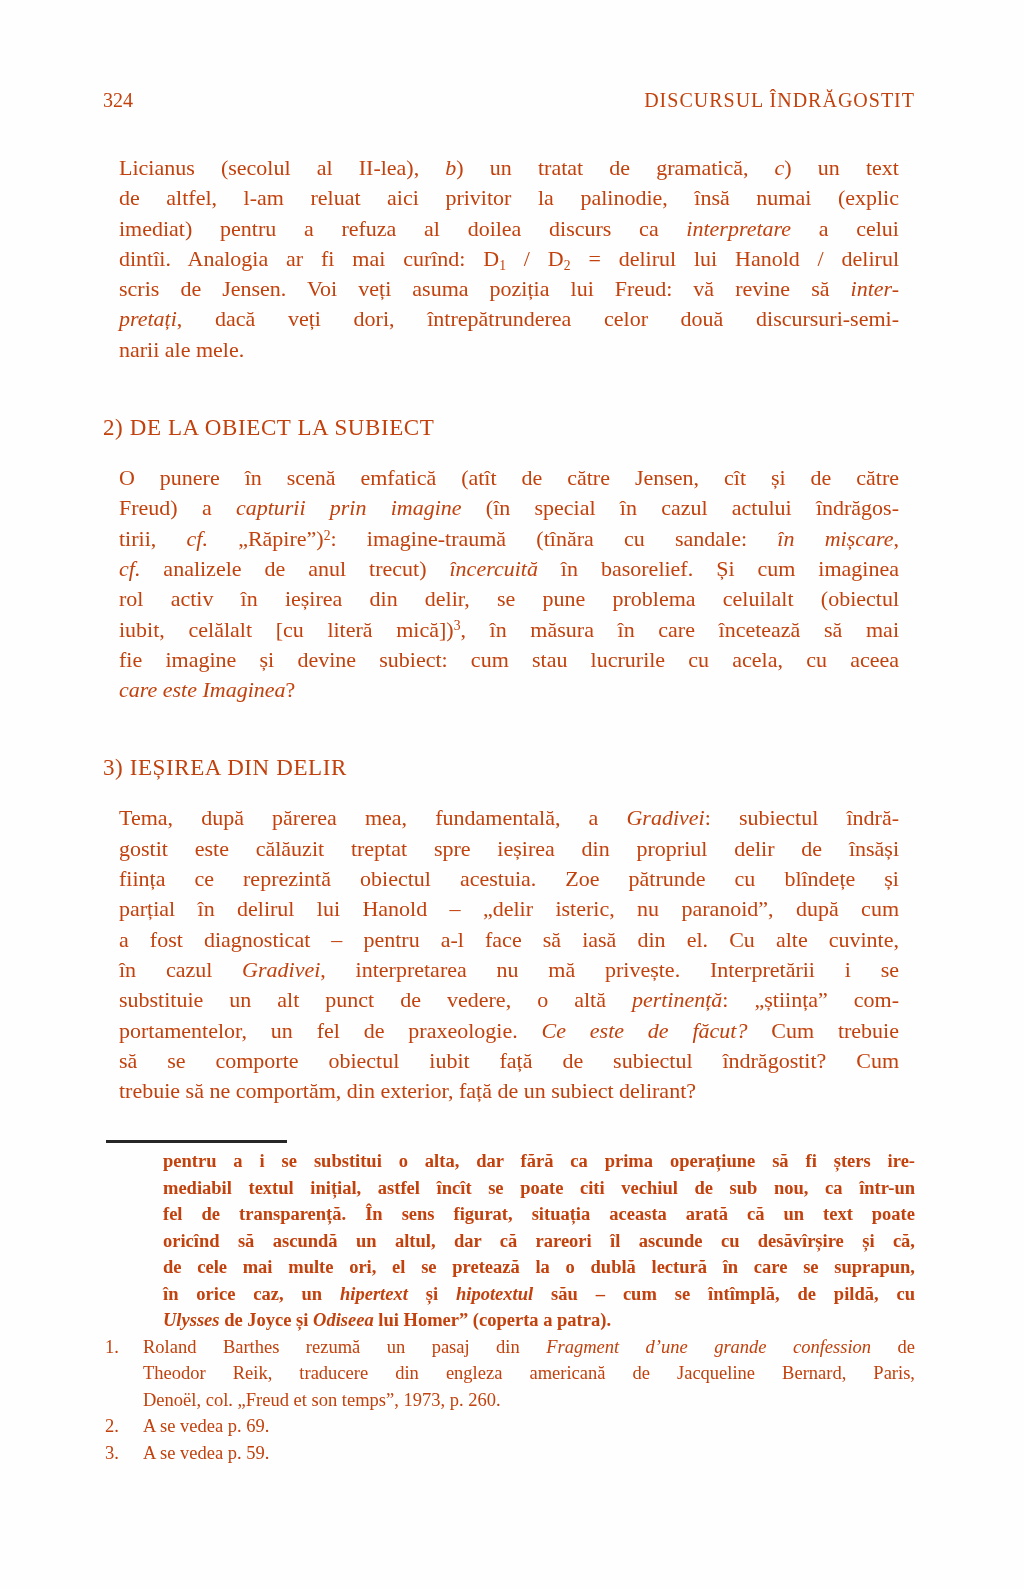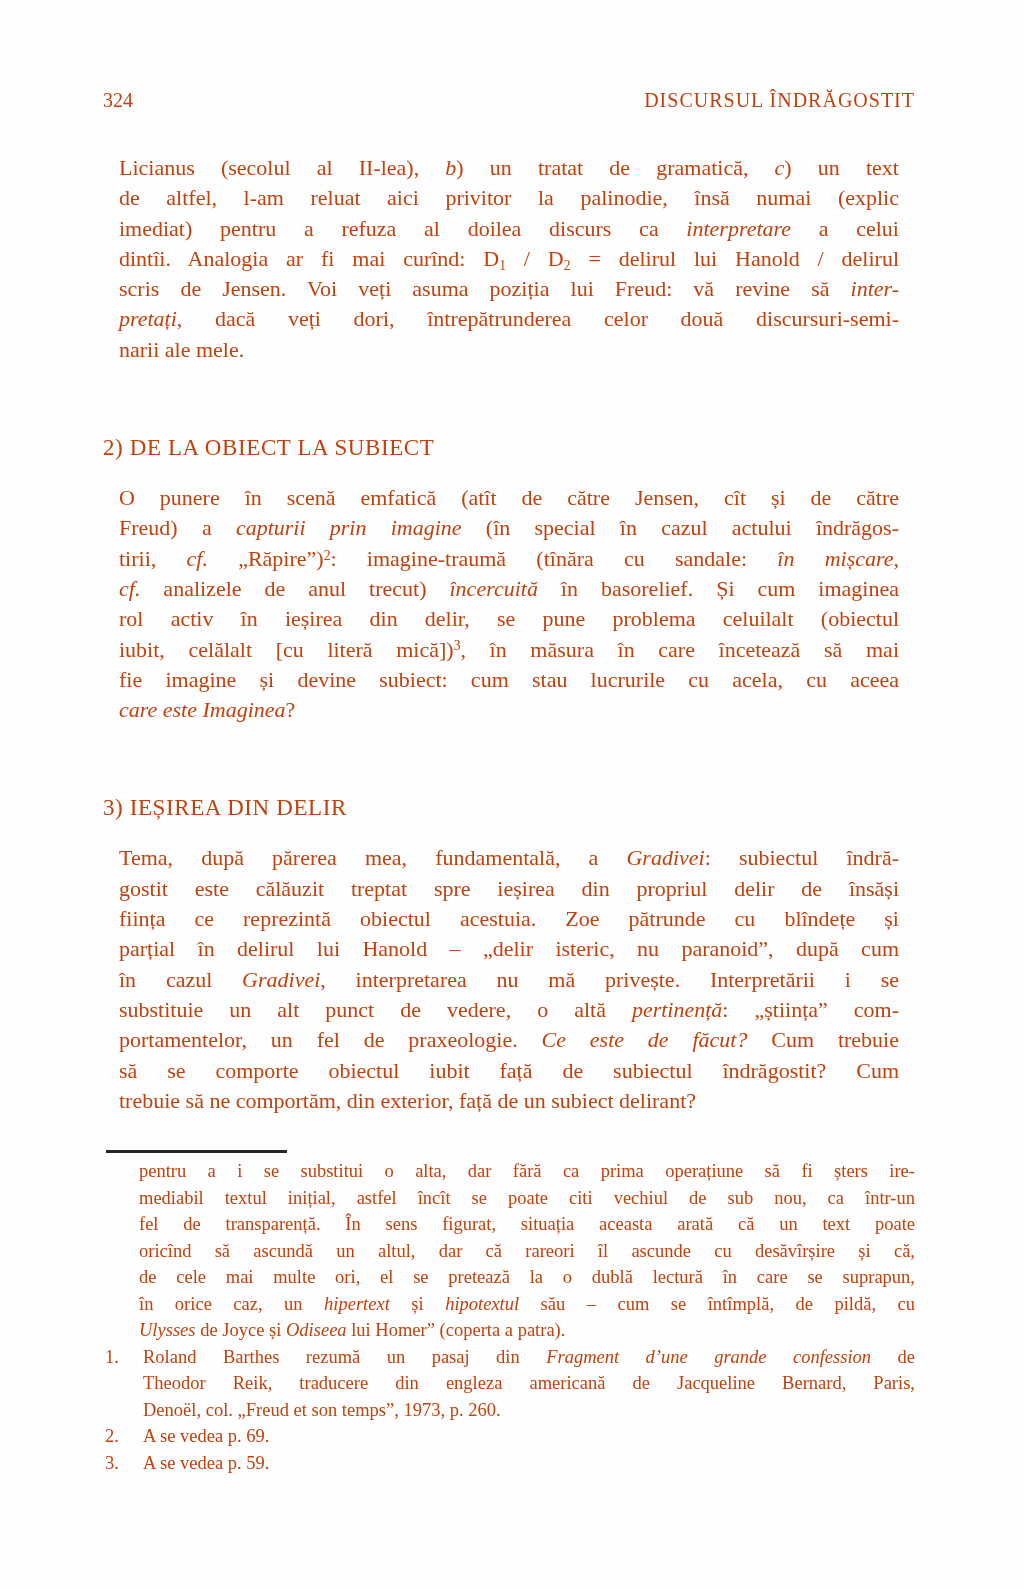--- a/index.html
+++ b/index.html
@@ -46,38 +46,38 @@
   .tline-last { text-align-last: left; }
   .para .tline {
     height: 30.3px;
     line-height: 30.3px;
     font-size: 22px;
   }
   .heading {
     font-size: 23px;
     font-weight: normal;
     letter-spacing: 0.6px;
-    margin: 68px 0 20px 0;
+    margin: 48px 0 20px 0;
     height: 30px;
     line-height: 30px;
   }
 
   
   .fnrule {
     width: 181px; height: 3px;
     background: #262626;
     margin: 34px 0 5px 3px;
   }
   .footnotes { font-size: 18.5px; }
   .footnotes .tline {
     height: 26.5px;
     line-height: 26.5px;
     font-size: 18.5px;
   }
-  .fncont { margin-left: 36px; }
+  .fncont { margin-left: 60px; font-weight: bold; }
   .fnitem { display: flex; }
   .fnnum {
     flex: 0 0 40px;
     width: 40px;
     box-sizing: border-box;
     padding-left: 2px;
     line-height: 26.5px;
     font-size: 18.5px;
   }
   .fnbody { flex: 1; min-width: 0; }
@@ -122,20 +122,21 @@
         <div class="tline tline-last"><span class="it">care este Imaginea</span>?</div>
       </div>
 
     <h2 class="heading">3) IEȘIREA DIN DELIR</h2>
 
     <div class="para">
         <div class="tline">Tema, după părerea mea, fundamentală, a <span class="it">Gradivei</span>: subiectul îndră-</div>
         <div class="tline">gostit este călăuzit treptat spre ieșirea din propriul delir de însăși</div>
         <div class="tline">ființa ce reprezintă obiectul acestuia. Zoe pătrunde cu blîndețe și</div>
         <div class="tline">parțial în delirul lui Hanold – „delir isteric, nu paranoid”, după cum</div>
+        <div class="tline">a fost diagnosticat – pentru a-l face să iasă din el. Cu alte cuvinte,</div>
         <div class="tline">în cazul <span class="it">Gradivei</span>, interpretarea nu mă privește. Interpretării i se</div>
         <div class="tline">substituie un alt punct de vedere, o altă <span class="it">pertinență</span>: „știința” com-</div>
         <div class="tline">portamentelor, un fel de praxeologie. <span class="it">Ce este de făcut?</span> Cum trebuie</div>
         <div class="tline">să se comporte obiectul iubit față de subiectul îndrăgostit? Cum</div>
         <div class="tline tline-last">trebuie să ne comportăm, din exterior, față de un subiect delirant?</div>
       </div>
 
     <div class="fnrule"></div>
 
     <section class="footnotes">

